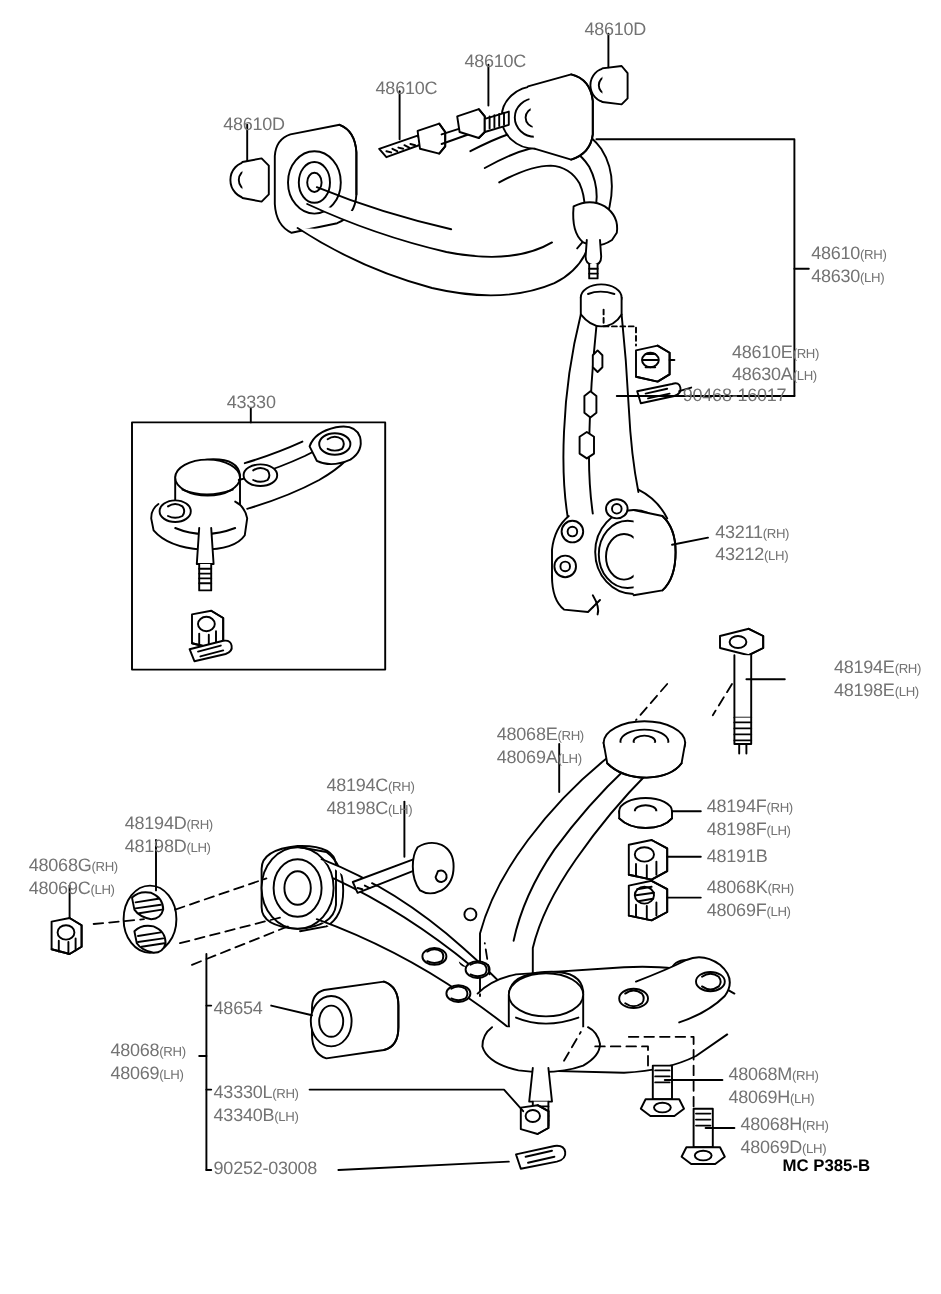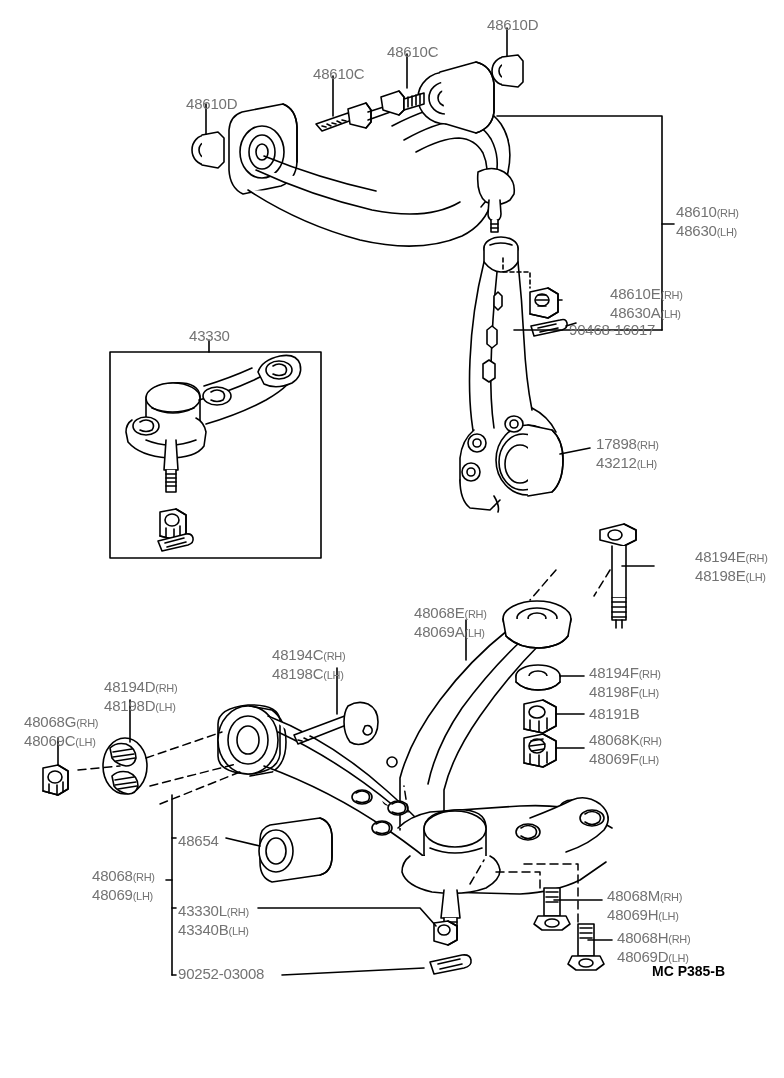--- a/index.html
+++ b/index.html
@@ -420,21 +420,21 @@
   <div class="lbl" style="left:564px; top:286px;margin-left:46px;">
     <span>48610E</span><span class="sfx">(RH)</span>
     <span class="l2"><span>48630A</span><span class="sfx">(LH)</span></span>
   </div>
 
   <div class="lbl" style="left:569px; top:322px;">
     <span>90468-16017</span>
   </div>
 
   <div class="lbl" style="left:596px; top:436px;">
-    <span>17898</span><span class="sfx">(RH)</span>
+    <span>43211</span><span class="sfx">(RH)</span>
     <span class="l2"><span>43212</span><span class="sfx">(LH)</span></span>
   </div>
 
   <div class="lbl" style="left:189px; top:328px;">
     <span>43330</span>
   </div>
 
   <div class="lbl" style="left:659px; top:549px;margin-left:36px;">
     <span>48194E</span><span class="sfx">(RH)</span>
     <span class="l2"><span>48198E</span><span class="sfx">(LH)</span></span>

